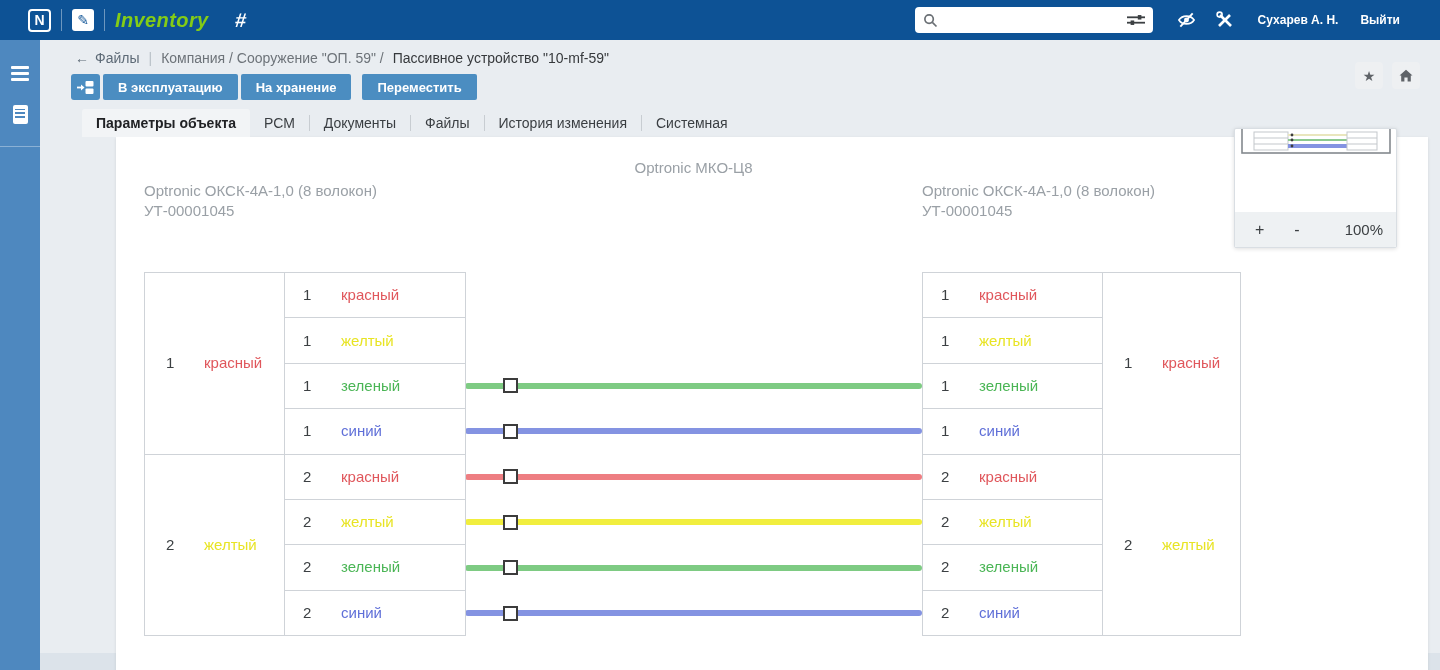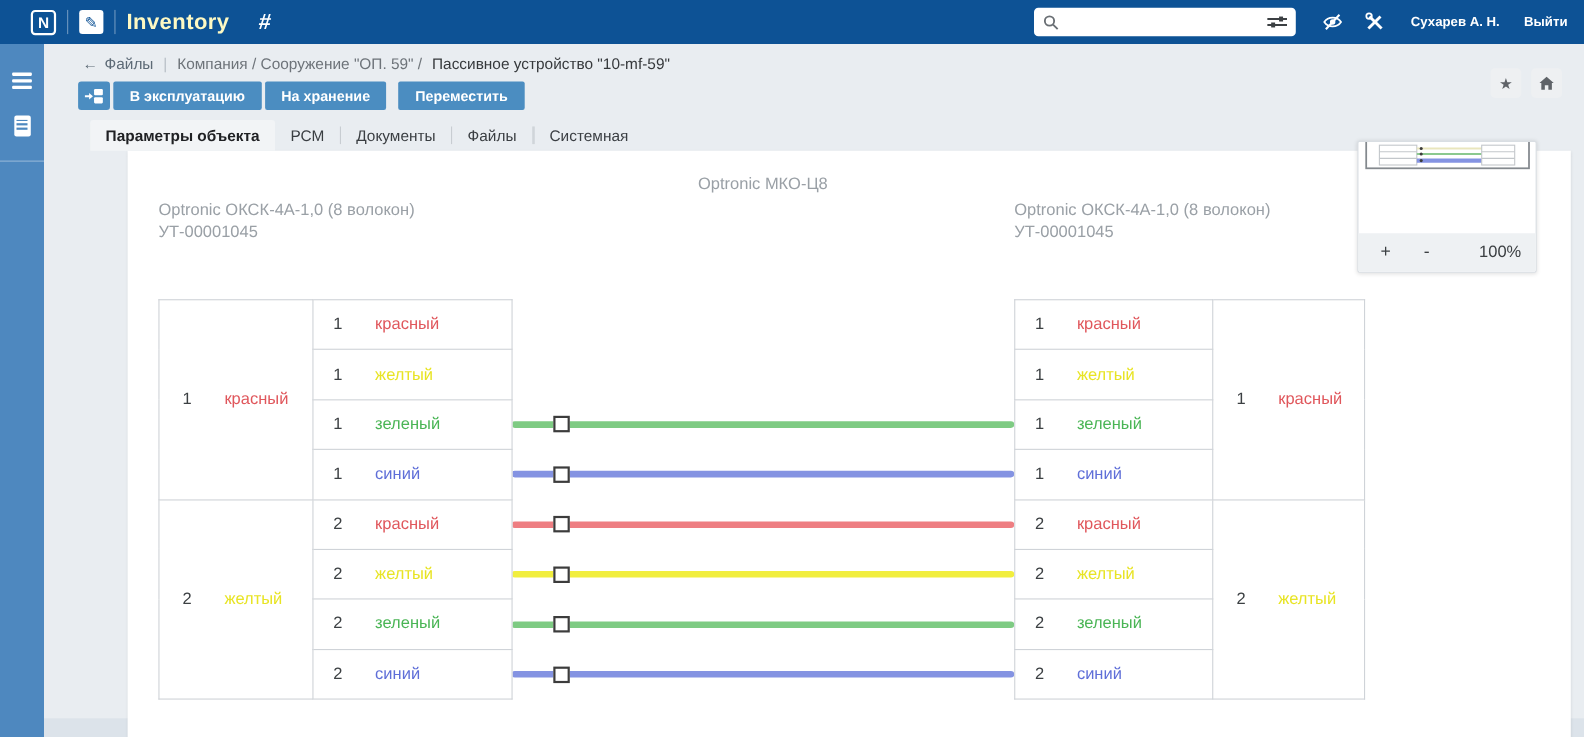--- a/index.html
+++ b/index.html
@@ -4,27 +4,27 @@
 <style>
   * { margin:0; padding:0; box-sizing:border-box; }
   html,body { width:1440px; height:670px; overflow:hidden; font-family:"Liberation Sans", sans-serif; background:#e9edf1; position:relative; }
 
   
   .topbar { position:absolute; top:0; left:0; width:1440px; height:40px; background:#0d5295; display:flex; align-items:center; z-index:30; }
   .logo-group { display:flex; align-items:center; margin-left:28px; }
   .n-box { width:23px; height:23px; border:2px solid #fff; border-radius:4px; color:#fff; font-weight:bold; font-size:14px; display:flex; align-items:center; justify-content:center; }
   .tb-sep { width:1px; height:22px; background:rgba(255,255,255,.4); margin:0 10px; }
   .pencil-box { width:22px; height:22px; background:#fff; border-radius:3px; color:#0d5295; font-size:14px; display:flex; align-items:center; justify-content:center; }
-  .brand { color:#fef9c3; font-size:20px; font-weight:bold; letter-spacing:.4px; }
+  .brand { color:#84cc16; font-size:20px; font-weight:bold; letter-spacing:.4px;font-style:italic; }
   .hash-icon { color:#fff; font-size:20px; font-weight:bold; font-style:italic; margin-left:26px; transform:skewX(-6deg); }
   .searchbox { margin-left:auto; width:238px; height:26px; background:#fff; border-radius:4px; display:flex; align-items:center; padding:0 8px; }
   .searchbox input { border:none; outline:none; flex:1; font-size:13px; margin-left:6px; font-family:"Liberation Sans", sans-serif; color:#333; min-width:0; }
   .tb-icon { margin-left:24px; display:flex; align-items:center; }
   .tb-user { color:#fff; font-size:12px; font-weight:bold; margin-left:24px; }
-  .tb-logout { color:#fff; font-size:12px; font-weight:bold; margin-left:22px; margin-right:15px; cursor:pointer; }
+  .tb-logout { color:#fff; font-size:12px; font-weight:bold; margin-left:22px; margin-right:40px; cursor:pointer; }
 
   
   .sidebar { position:absolute; left:0; top:40px; width:40px; height:630px; background:#4e88bf; z-index:20; }
   .hamburger { width:18px; margin:26px auto 0; cursor:pointer; }
   .hamburger div { height:2.5px; background:#fff; margin-bottom:3.5px; border-radius:1px; }
   .doc-icon { width:15px; height:19px; background:#fff; border-radius:2px; margin:24px auto 0; padding:4px 2.5px; cursor:pointer; }
   .doc-icon div { height:1.6px; background:#4e88bf; margin-bottom:2.2px; }
   .side-divider { border-top:1px solid rgba(255,255,255,.35); margin-top:22px; }
 
   
@@ -173,20 +173,21 @@
 </div>
 
 <div class="tabs-row">
   <div class="tab active">Параметры объекта</div>
   <div class="tab">РСМ</div>
   <div class="tab-sep"></div>
   <div class="tab">Документы</div>
   <div class="tab-sep"></div>
   <div class="tab">Файлы</div>
   <div class="tab-sep"></div>
+  <div class="tab">История изменения</div>
   <div class="tab-sep"></div>
   <div class="tab">Системная</div>
 </div>
 
 <div class="panel">
   <div class="device-title">Optronic МКО-Ц8</div>
 
   <div class="cable-header lft">
     <div class="cable-model">Optronic ОКСК-4А-1,0 (8 волокон)</div>
     <div class="cable-code">УТ-00001045</div>

